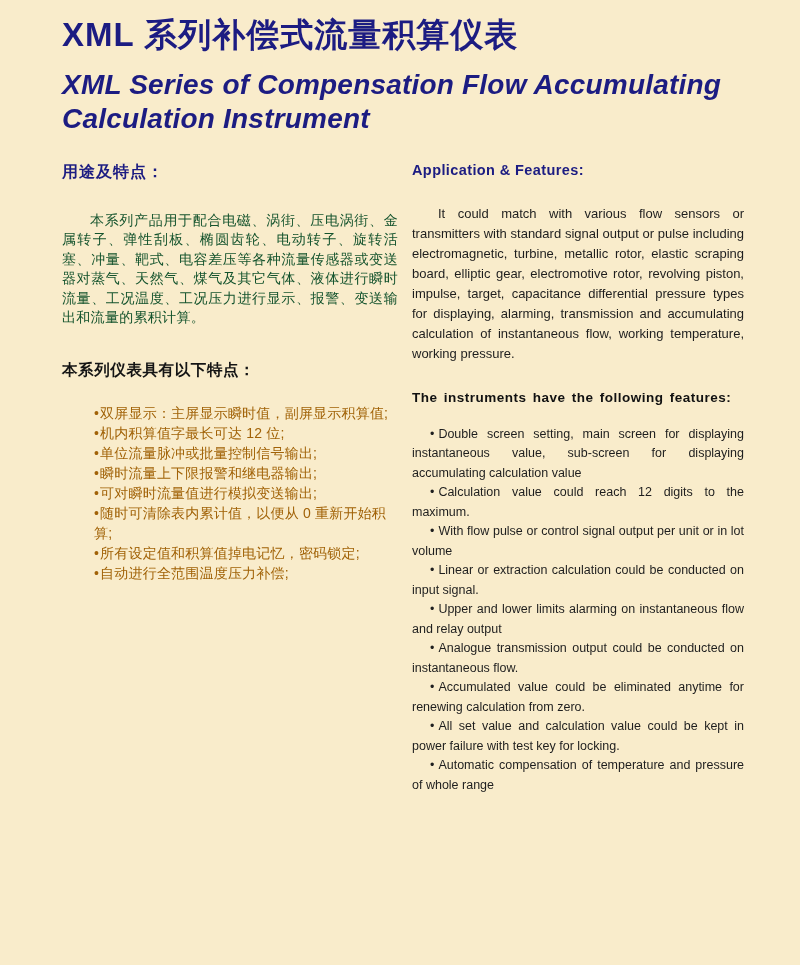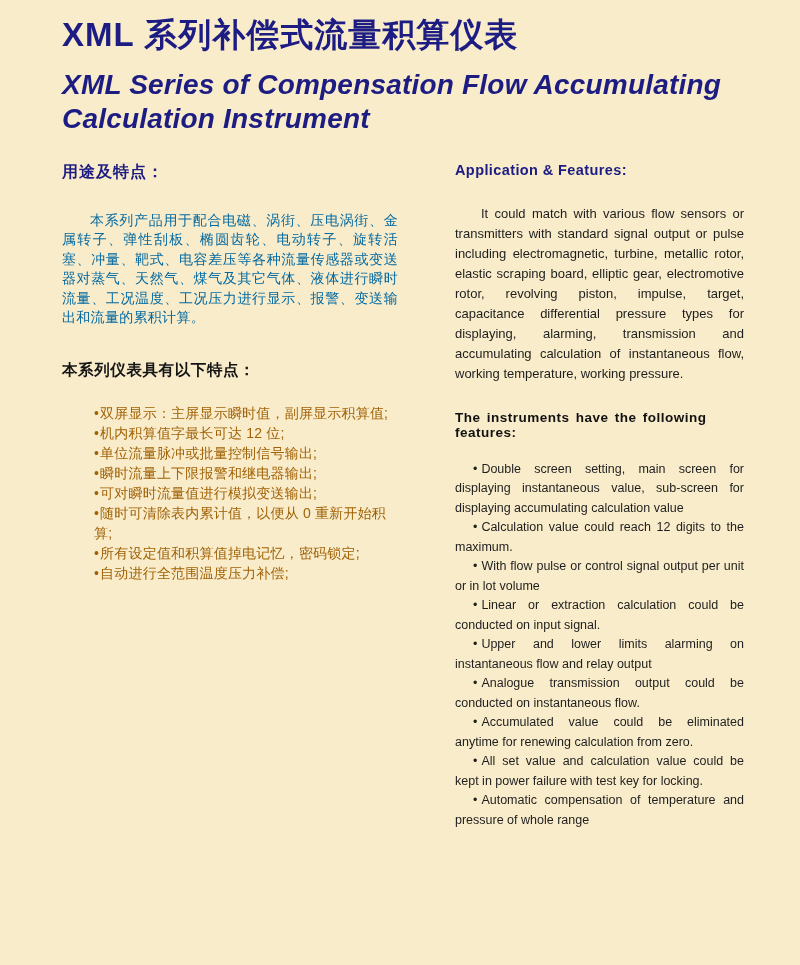--- a/index.html
+++ b/index.html
@@ -33,39 +33,39 @@
     font-size: 28px;
     font-weight: bold;
     font-style: italic;
     color: #1C1C82;
     line-height: 34px;
     letter-spacing: 0.2px;
   }
   
   .columns {
     display: flex;
-    gap: 20px;
+    gap: 14px;
     margin-top: 26px;
   }
   .col-left  { width: 336px; flex: 0 0 336px; }
-  .col-right { flex: 1; min-width: 0; margin-left: 37px; }
+  .col-right { flex: 1; min-width: 0; }
 
   
   .zh-app-heading {
     margin: 0 0 28px 0;
     font-size: 16px;
     font-weight: bold;
     color: #1C1C82;
     letter-spacing: 1px;
   }
   .zh-paragraph {
     margin: 0 0 32px 0;
     font-size: 14px;
     line-height: 19.5px;
-    color: #0369a1;
+    color: #14532d;
     text-align: justify;
     text-indent: 2em;
     letter-spacing: 0.3px;
   }
   .zh-feat-heading {
     margin: 0 0 22px 0;
     font-size: 15.5px;
     font-weight: bold;
     color: #141414;
     letter-spacing: 0.6px;

